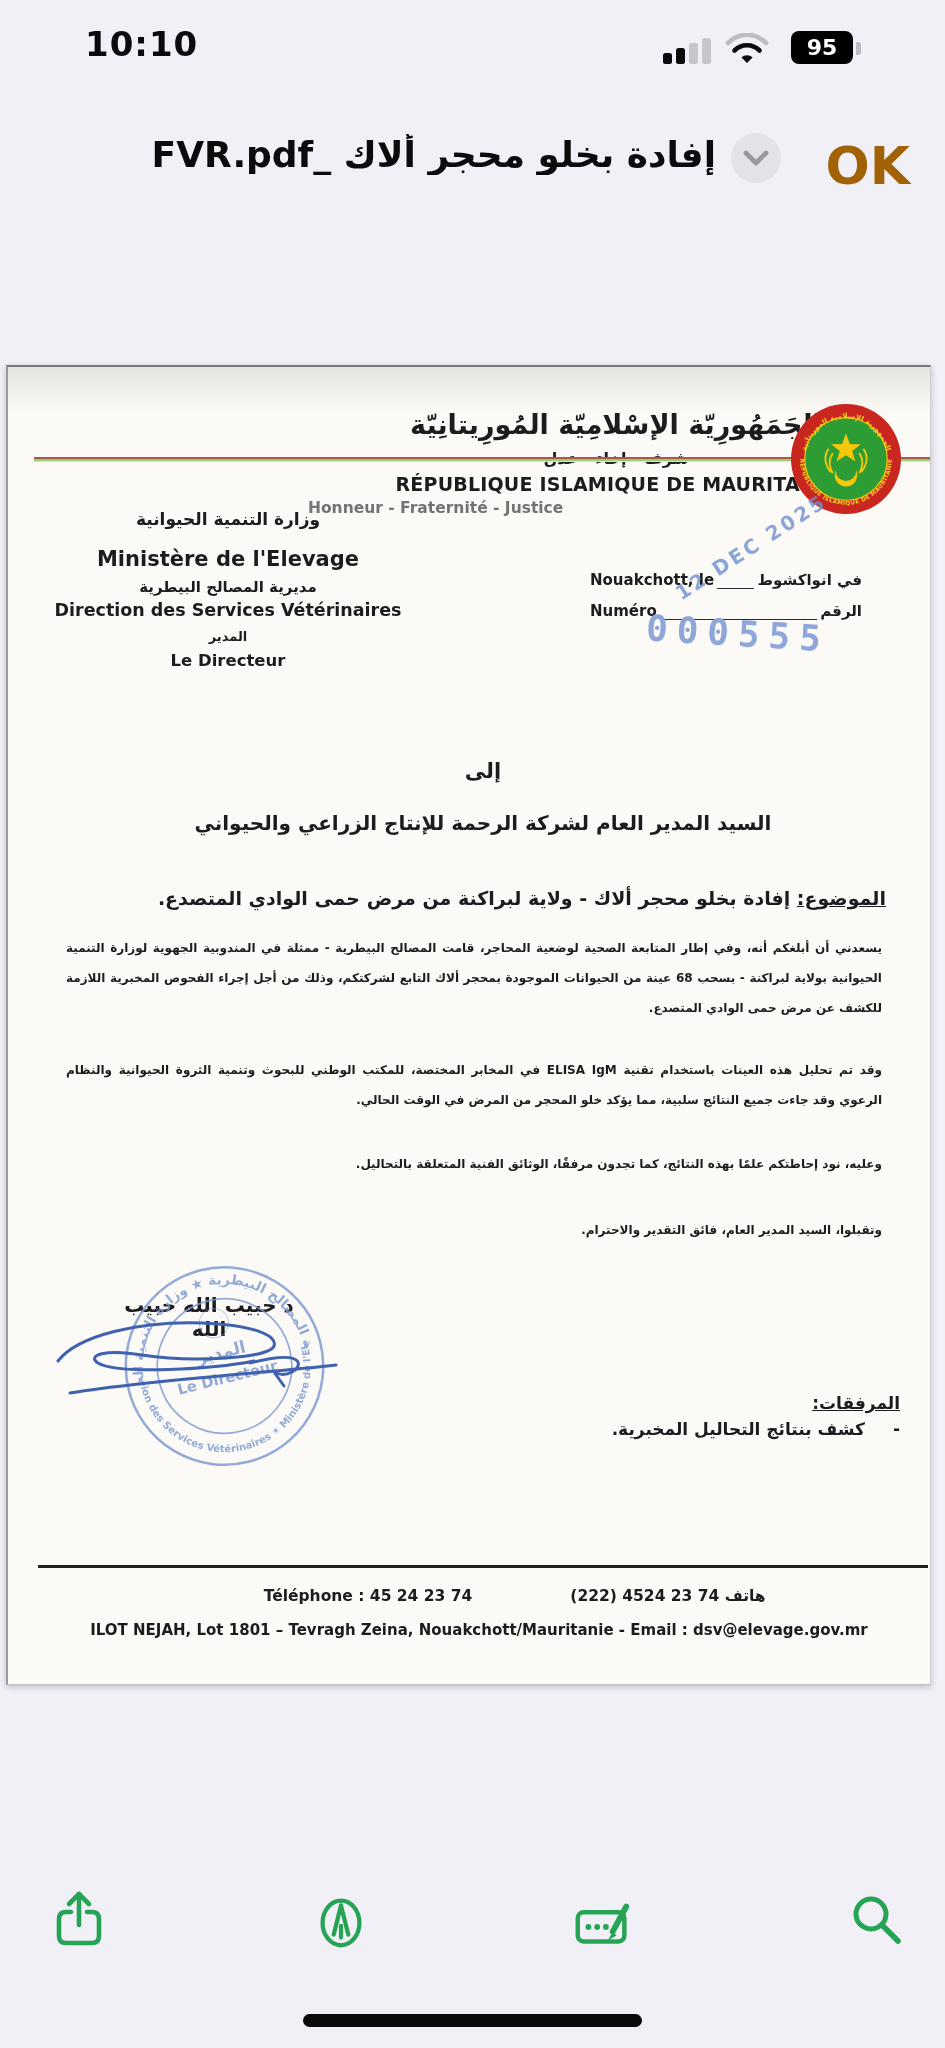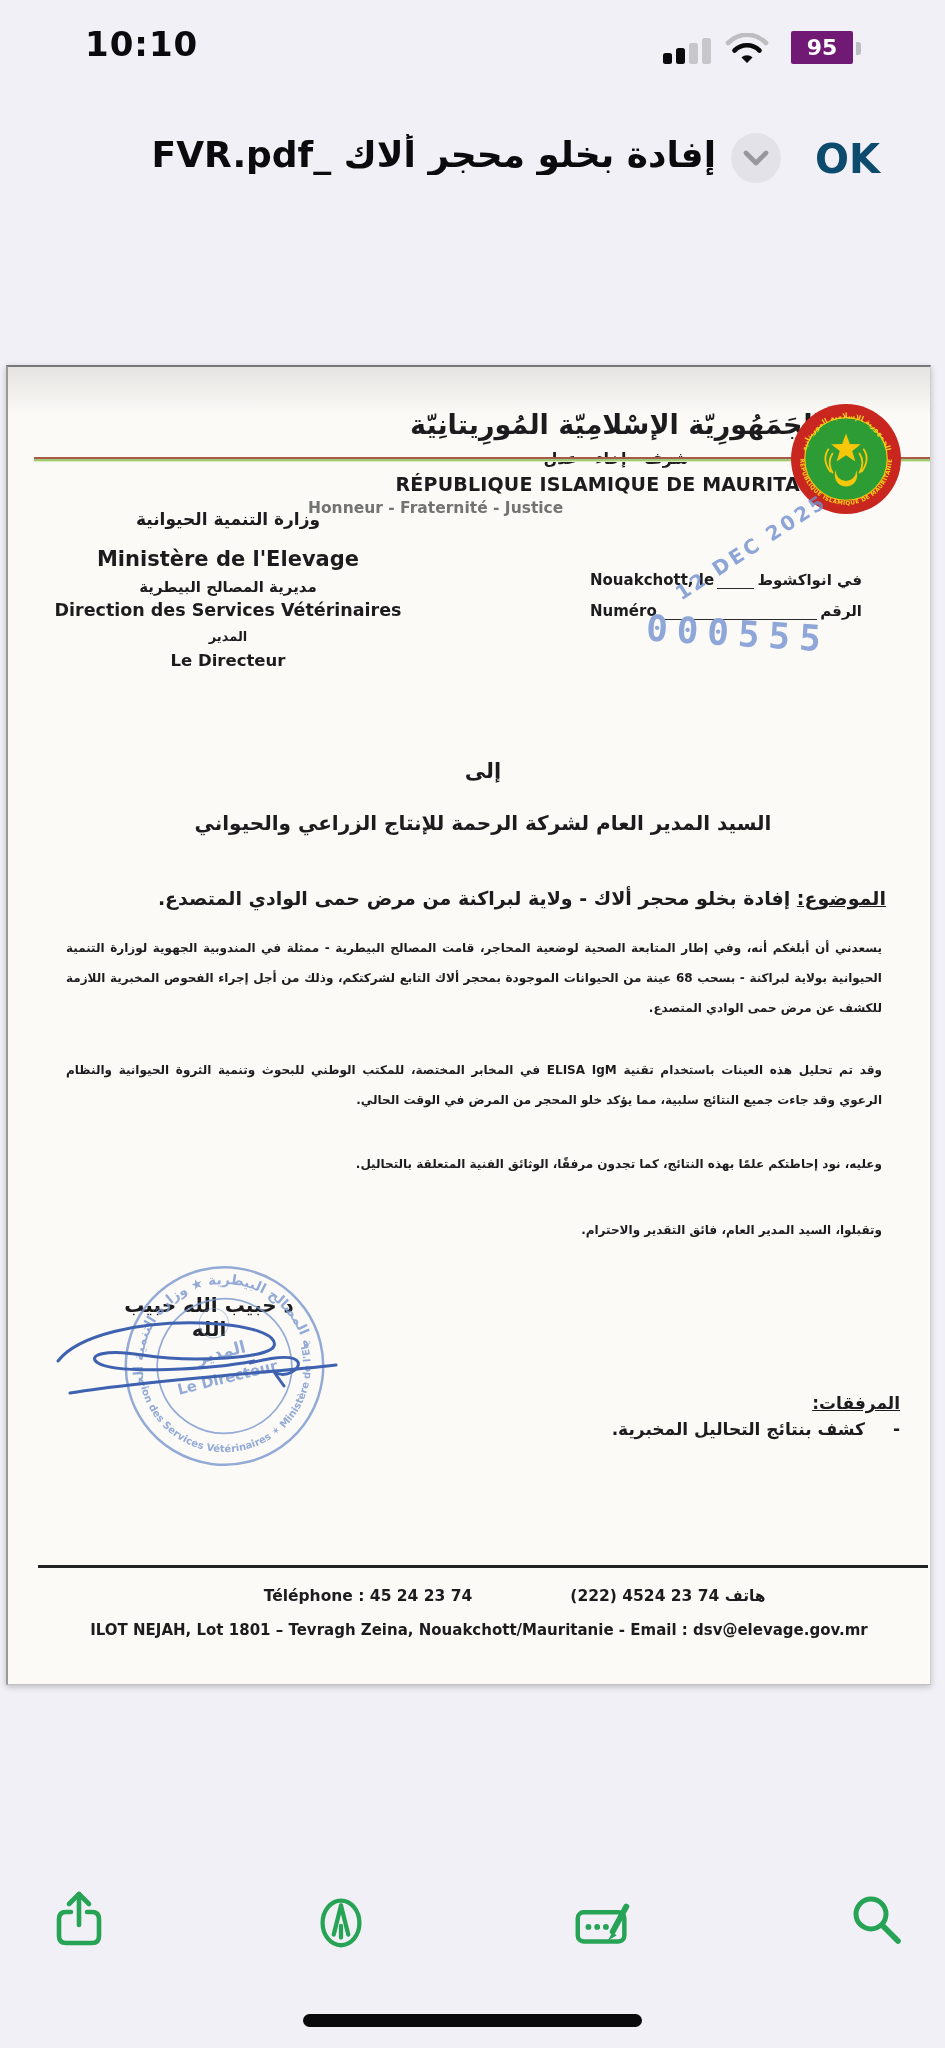--- a/index.html
+++ b/index.html
@@ -9,30 +9,30 @@
 
   
   .time{left:85px;top:24px;width:110px;text-align:center;font-size:34px;font-weight:700;color:#0b0b0d;letter-spacing:1px;}
   .sigbars{left:663px;top:36px;width:50px;height:28px;}
   .sigbars i{position:absolute;bottom:0;width:9px;border-radius:2.5px;background:#0b0b0d;display:block;}
   .sigbars i:nth-child(1){left:0;height:11px;}
   .sigbars i:nth-child(2){left:13px;height:16px;}
   .sigbars i:nth-child(3){left:26px;height:21px;background:#c6c6cb;}
   .sigbars i:nth-child(4){left:39px;height:26px;background:#c6c6cb;}
   .wifi{left:725px;top:33px;}
-  .battery{left:791px;top:31px;width:62px;height:33px;background:#701a75;border-radius:2px;
+  .battery{left:791px;top:31px;width:62px;height:33px;background:#000000;border-radius:8px;
            color:#fff;font-size:22px;font-weight:700;text-align:center;line-height:33px;}
   .battnub{left:856px;top:42px;width:5px;height:13px;border-radius:0 3px 3px 0;background:#bcbcc2;}
 
   
   .navtitle{left:40px;top:134px;width:676px;text-align:right;direction:rtl;font-size:36px;font-weight:700;
             color:#0b0b0d;white-space:nowrap;overflow:hidden;}
   .chevbtn{left:731px;top:133px;width:50px;height:50px;border-radius:25px;background:#E3E2E8;
            display:flex;align-items:center;justify-content:center;}
-  .okbtn{right:35px;top:136px;width:95px;text-align:left;font-size:40px;font-weight:700;color:#0c4a6e;}
+  .okbtn{right:35px;top:136px;width:95px;text-align:right;font-size:52px;font-weight:700;color:#a16207;}
 
   
   .paper{left:6px;top:365px;width:922px;height:1317px;background:#FBFAF7;
          border-left:2px solid #9a9a9a;border-top:2px solid #777;border-right:1px solid #cfcfcf;border-bottom:1px solid #c2c2c2;
          box-shadow:0 2px 6px rgba(0,0,0,.22);}
   .paper::before{content:"";position:absolute;left:0;top:0;right:0;height:48px;
          background:linear-gradient(180deg,rgba(0,0,0,.09),rgba(0,0,0,0));pointer-events:none;}
   .paper *{color:#1c1c1e;}
 
   .hdr-ar{left:300px;top:42px;width:616px;text-align:center;font-size:27px;font-weight:700;direction:rtl;}

